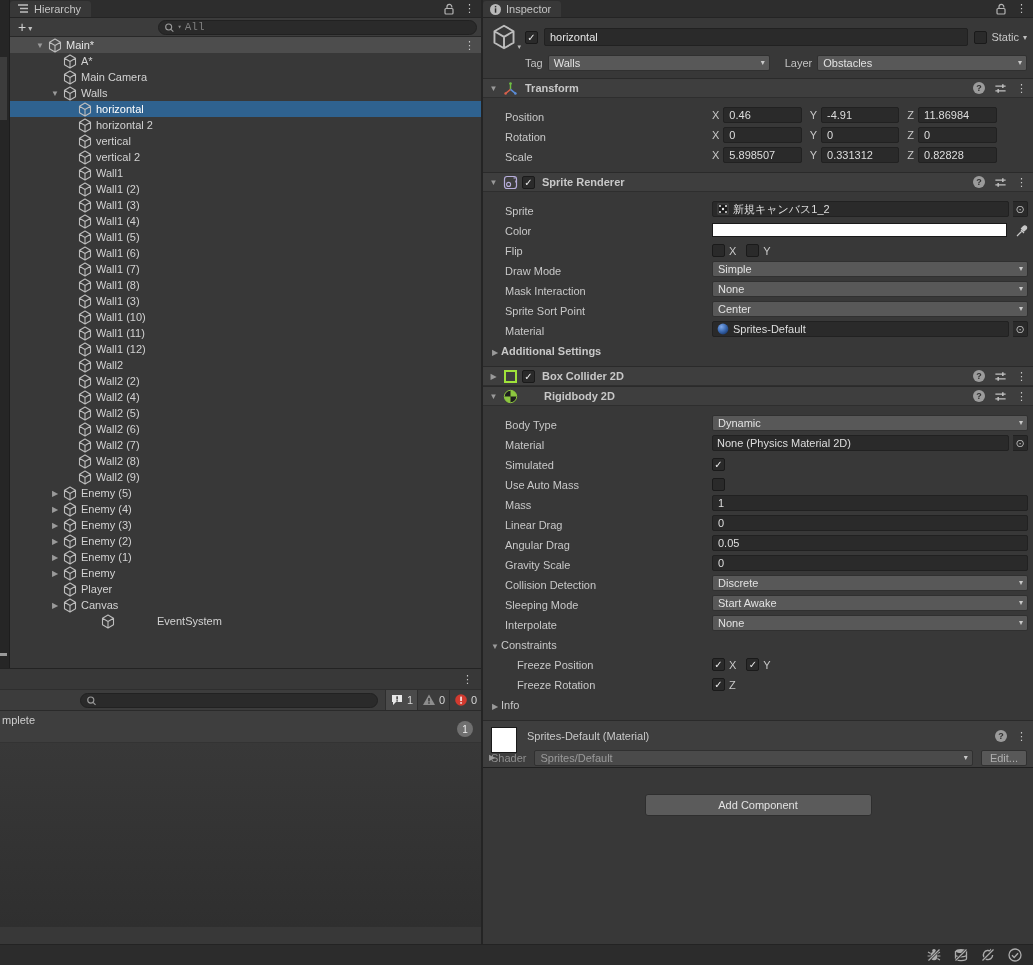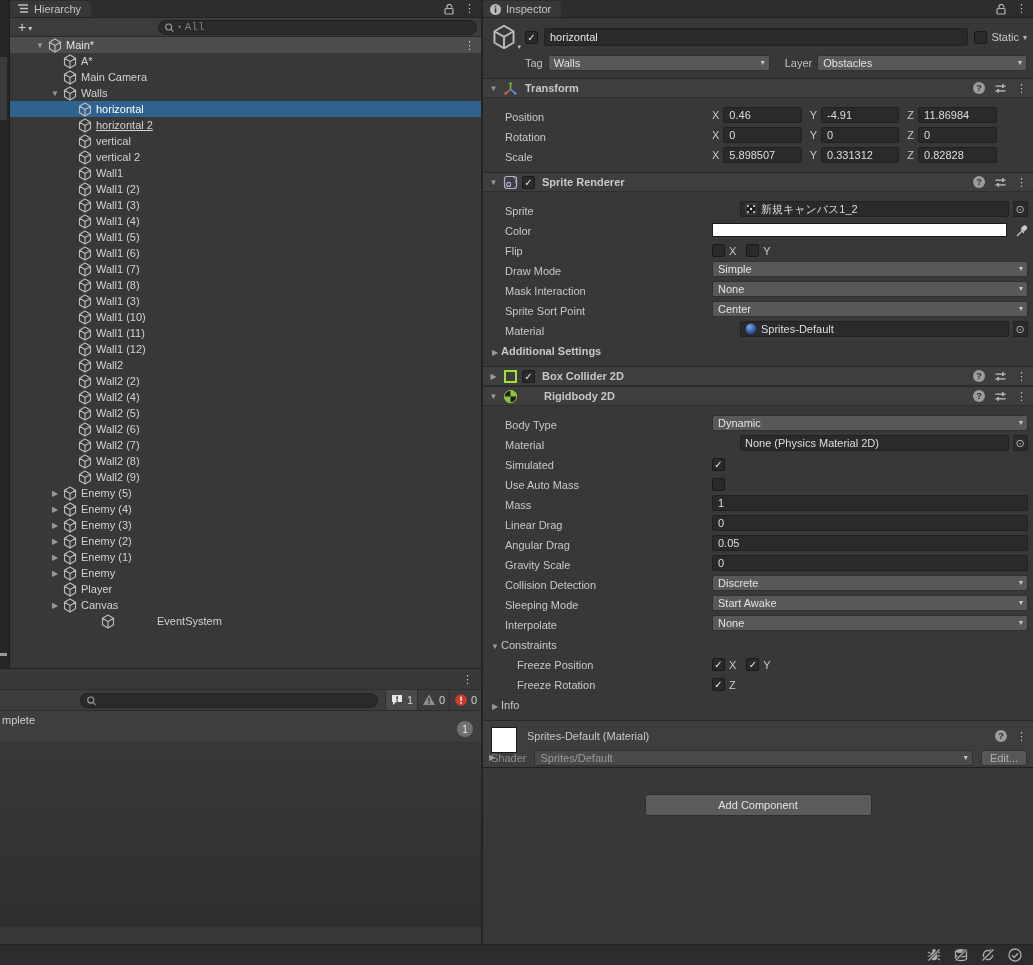--- a/index.html
+++ b/index.html
@@ -19,21 +19,21 @@
   .searchbox input::placeholder { color:#7E7E7E; }
 
   .cb { width:13px; height:13px; background:#2A2A2A; border:1px solid #1A1A1A; border-radius:2px;
         display:inline-flex; align-items:center; justify-content:center; color:#E8E8E8; font-size:10px; flex:none; }
   .dd { background:#585858; border:1px solid #303030; border-radius:2px; height:16px; color:#E2E2E2;
         display:flex; align-items:center; padding:0 14px 0 5px; position:relative; min-width:0; }
   .dd .dda { position:absolute; right:4px; top:2px; color:#C9C9C9; font-size:8px; }
   .tf { background:#2A2A2A; border:1px solid #212121; border-radius:2px; height:16px; color:#DEDEDE;
         display:flex; align-items:center; padding:0 5px; min-width:0; overflow:hidden; white-space:nowrap; }
   .of { background:#2A2A2A; border:1px solid #212121; border-radius:2px; height:16px; color:#DEDEDE;
-        display:flex; align-items:center; gap:4px; padding:0 4px; flex:1; min-width:0; overflow:hidden; white-space:nowrap;margin-left:28px; }
+        display:flex; align-items:center; gap:4px; padding:0 4px; flex:1; min-width:0; overflow:hidden; white-space:nowrap; }
   .picker { width:15px; height:16px; background:#2A2A2A; border:1px solid #212121; border-left:none; border-radius:0 2px 2px 0;
         color:#BDBDBD; display:flex; align-items:center; justify-content:center; font-size:11px; flex:none; }
 
   
   #left-strip { left:0; top:0; width:10px; height:668px; background:#262626; border-right:1px solid #1D1D1D; }
   #left-strip .hl { position:absolute; left:0; top:57px; width:7px; height:63px; background:#3C3C3C; }
   #left-strip .dash { position:absolute; left:0; top:653px; width:7px; height:3px; background:#9A9A9A; }
 
   
   #hierarchy { left:10px; top:0; width:471px; height:668px; background:#383838; }
@@ -300,21 +300,21 @@
 
       </div>
       <div class="tree-row selected" style="padding-left: 54px;">
         <span class="tree-arrow"></span>
         <svg width="14" height="15" viewBox="0 0 14 15">
           <use href="#i-cube"></use>
         </svg>
         <span class="tree-label">horizontal</span>
 
       </div>
-      <div class="tree-row" style="padding-left: 54px; text-decoration: underline;">
+      <div class="tree-row" style="padding-left: 54px;">
         <span class="tree-arrow"></span>
         <svg width="14" height="15" viewBox="0 0 14 15">
           <use href="#i-cube"></use>
         </svg>
         <span class="tree-label">horizontal 2</span>
 
       </div>
       <div class="tree-row" style="padding-left: 54px;">
         <span class="tree-arrow"></span>
         <svg width="14" height="15" viewBox="0 0 14 15">

